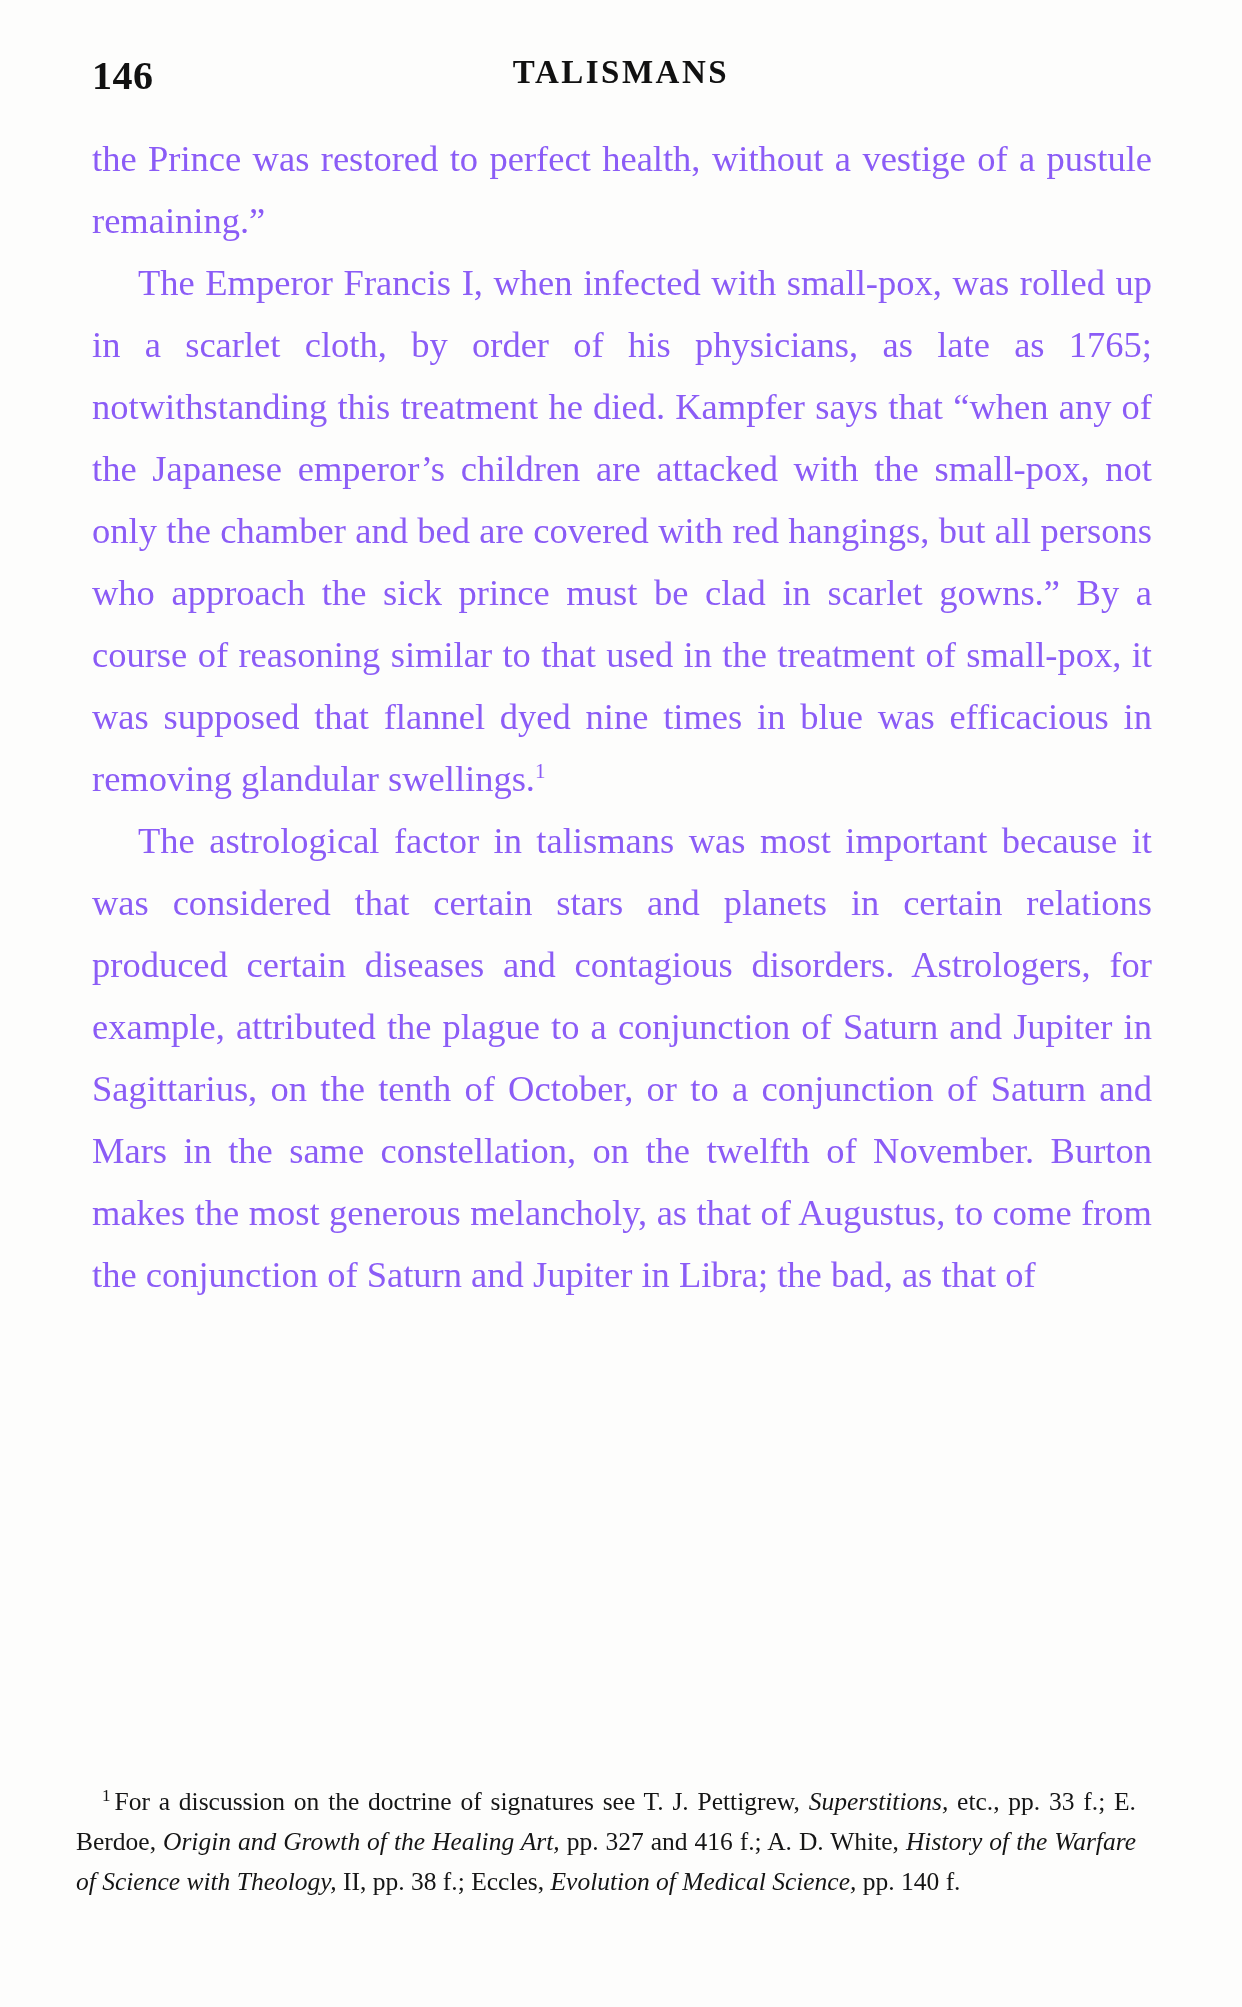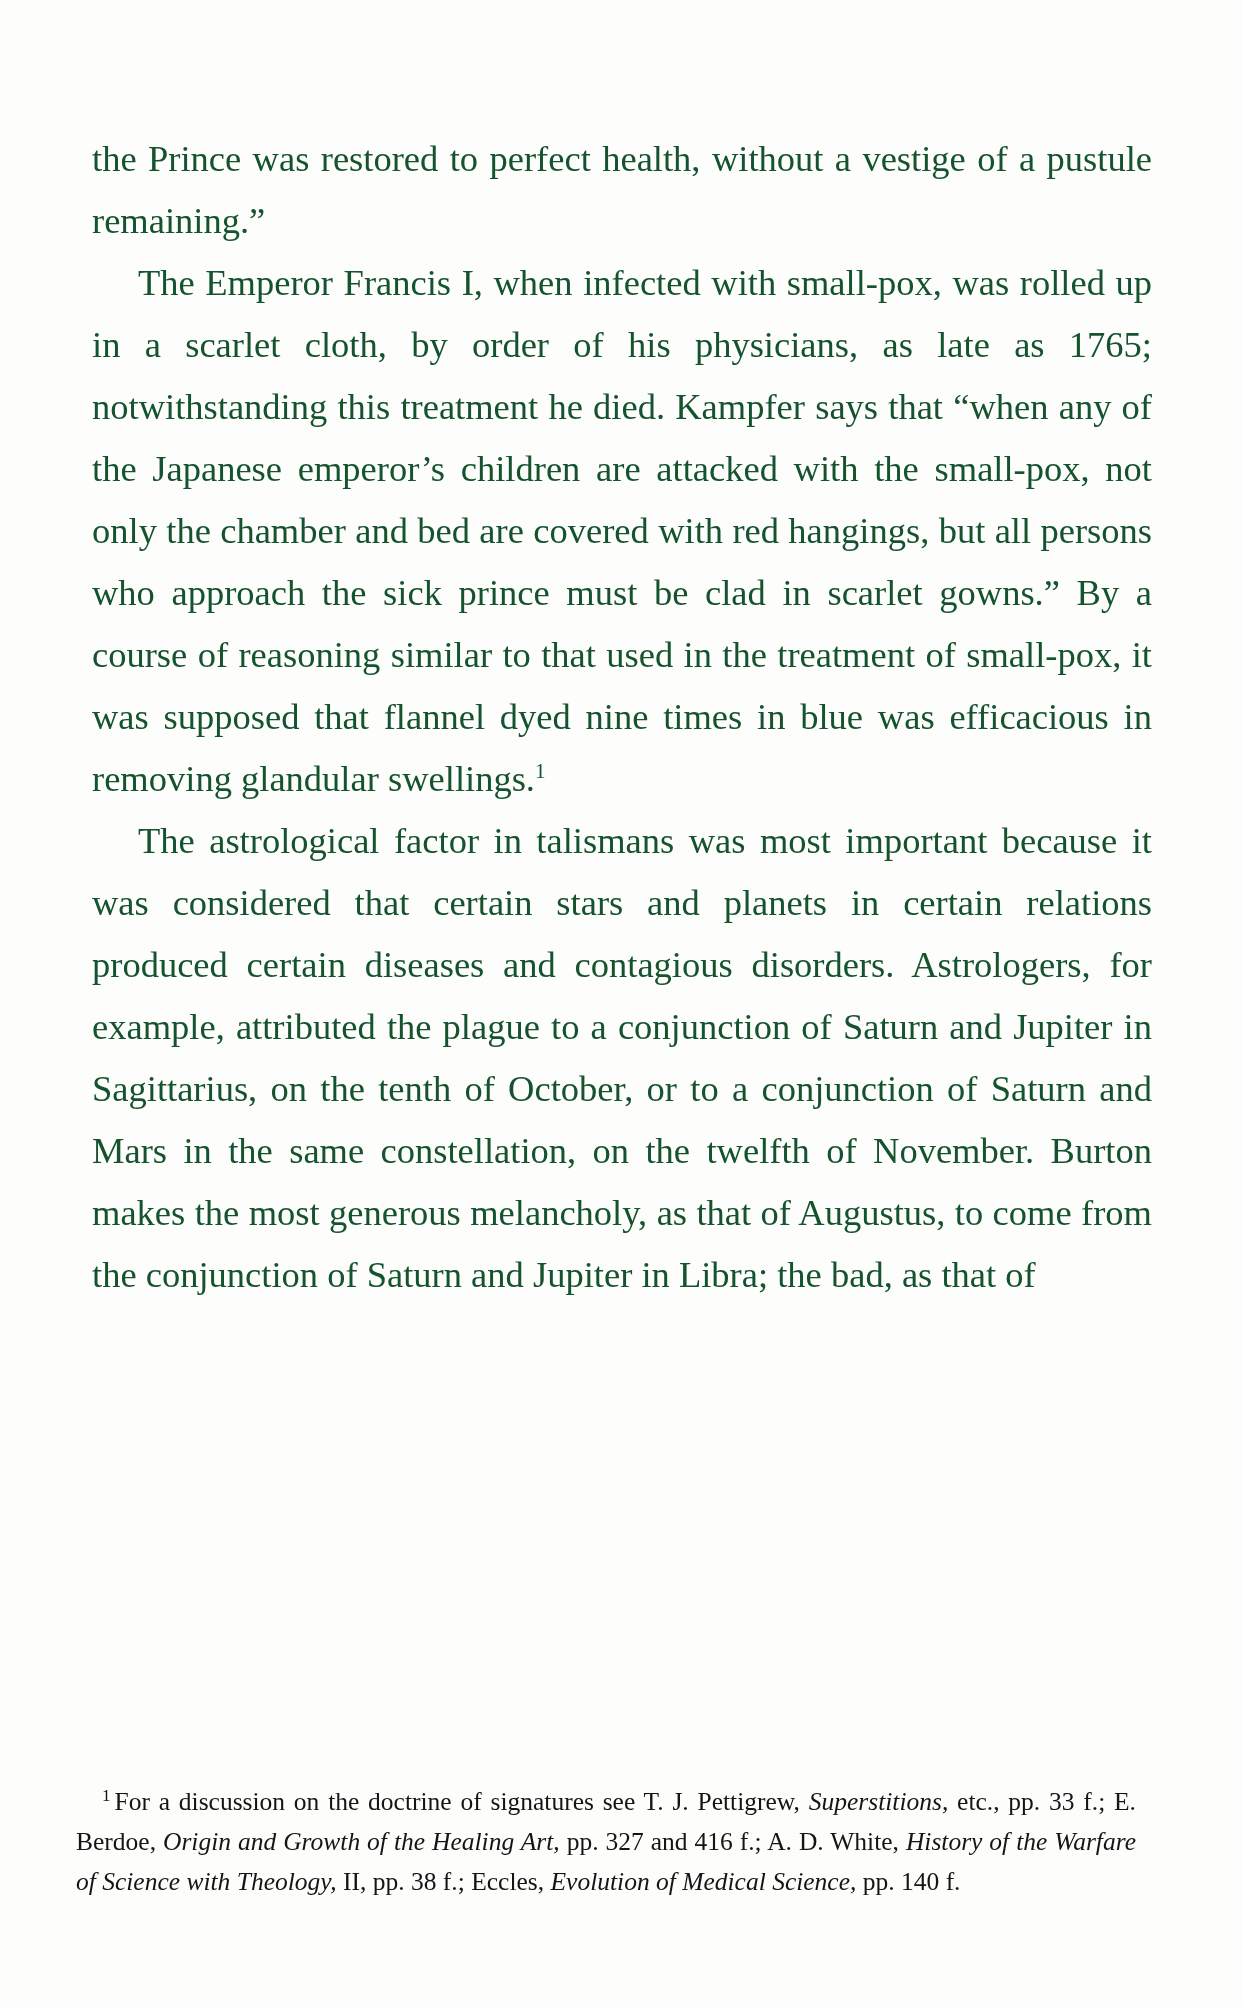--- a/index.html
+++ b/index.html
@@ -55,21 +55,21 @@
     left: 92px;
     top: 128px;
     width: 1060px;
   }
   p.para {
     margin: 0;
     font-size: 36.5px;
     line-height: 62px;
     text-align: justify;
     text-justify: inter-word;
-    color: #14532d;
+    color: #8b5cf6;
     hyphens: none;
     font-family: Liberation Serif, serif;
   }
   p.para.indent {
     text-indent: 46px;
   }
   sup.fn {
     font-size: 21px;
     vertical-align: super;
     line-height: 0;
@@ -104,20 +104,24 @@
   .footnote-first-indent {
     display: inline-block;
     width: 26px;
   }
 </style>
 </head>
 <body>
 
 <div class="page">
 
+  <div class="header">
+    <div class="folio">146</div>
+    <div class="running-head">TALISMANS</div>
+  </div>
 
   <div class="body-block">
     <p class="para">the Prince was restored to perfect health, without a vestige of a pustule remaining.”</p>
     <p class="para indent"><span>The Emperor Francis I, when infected with small-pox, was rolled up in a scarlet cloth, by order of his physicians, as late as 1765; notwithstanding this treatment he died.  Kampfer says that “when any of the Japanese emperor’s children are attacked with the small-pox, not only the chamber and bed are covered with red hangings, but all persons who approach the sick prince must be clad in scarlet gowns.”  By a course of reasoning similar to that used in the treatment of small-pox, it was supposed that flannel dyed nine times in blue was efficacious in removing glandular swellings.</span><sup class="fn">1</sup></p>
     <p class="para indent">The astrological factor in talismans was most important because it was considered that certain stars and planets in certain relations produced certain diseases and contagious disorders.  Astrologers, for example, attributed the plague to a conjunction of Saturn and Jupiter in Sagittarius, on the tenth of October, or to a conjunction of Saturn and Mars in the same constellation, on the twelfth of November. Burton makes the most generous melancholy, as that of Augustus, to come from the conjunction of Saturn and Jupiter in Libra; the bad, as that of</p>
   </div>
 
   <div class="rule"></div>
 
   <div class="footnote">

